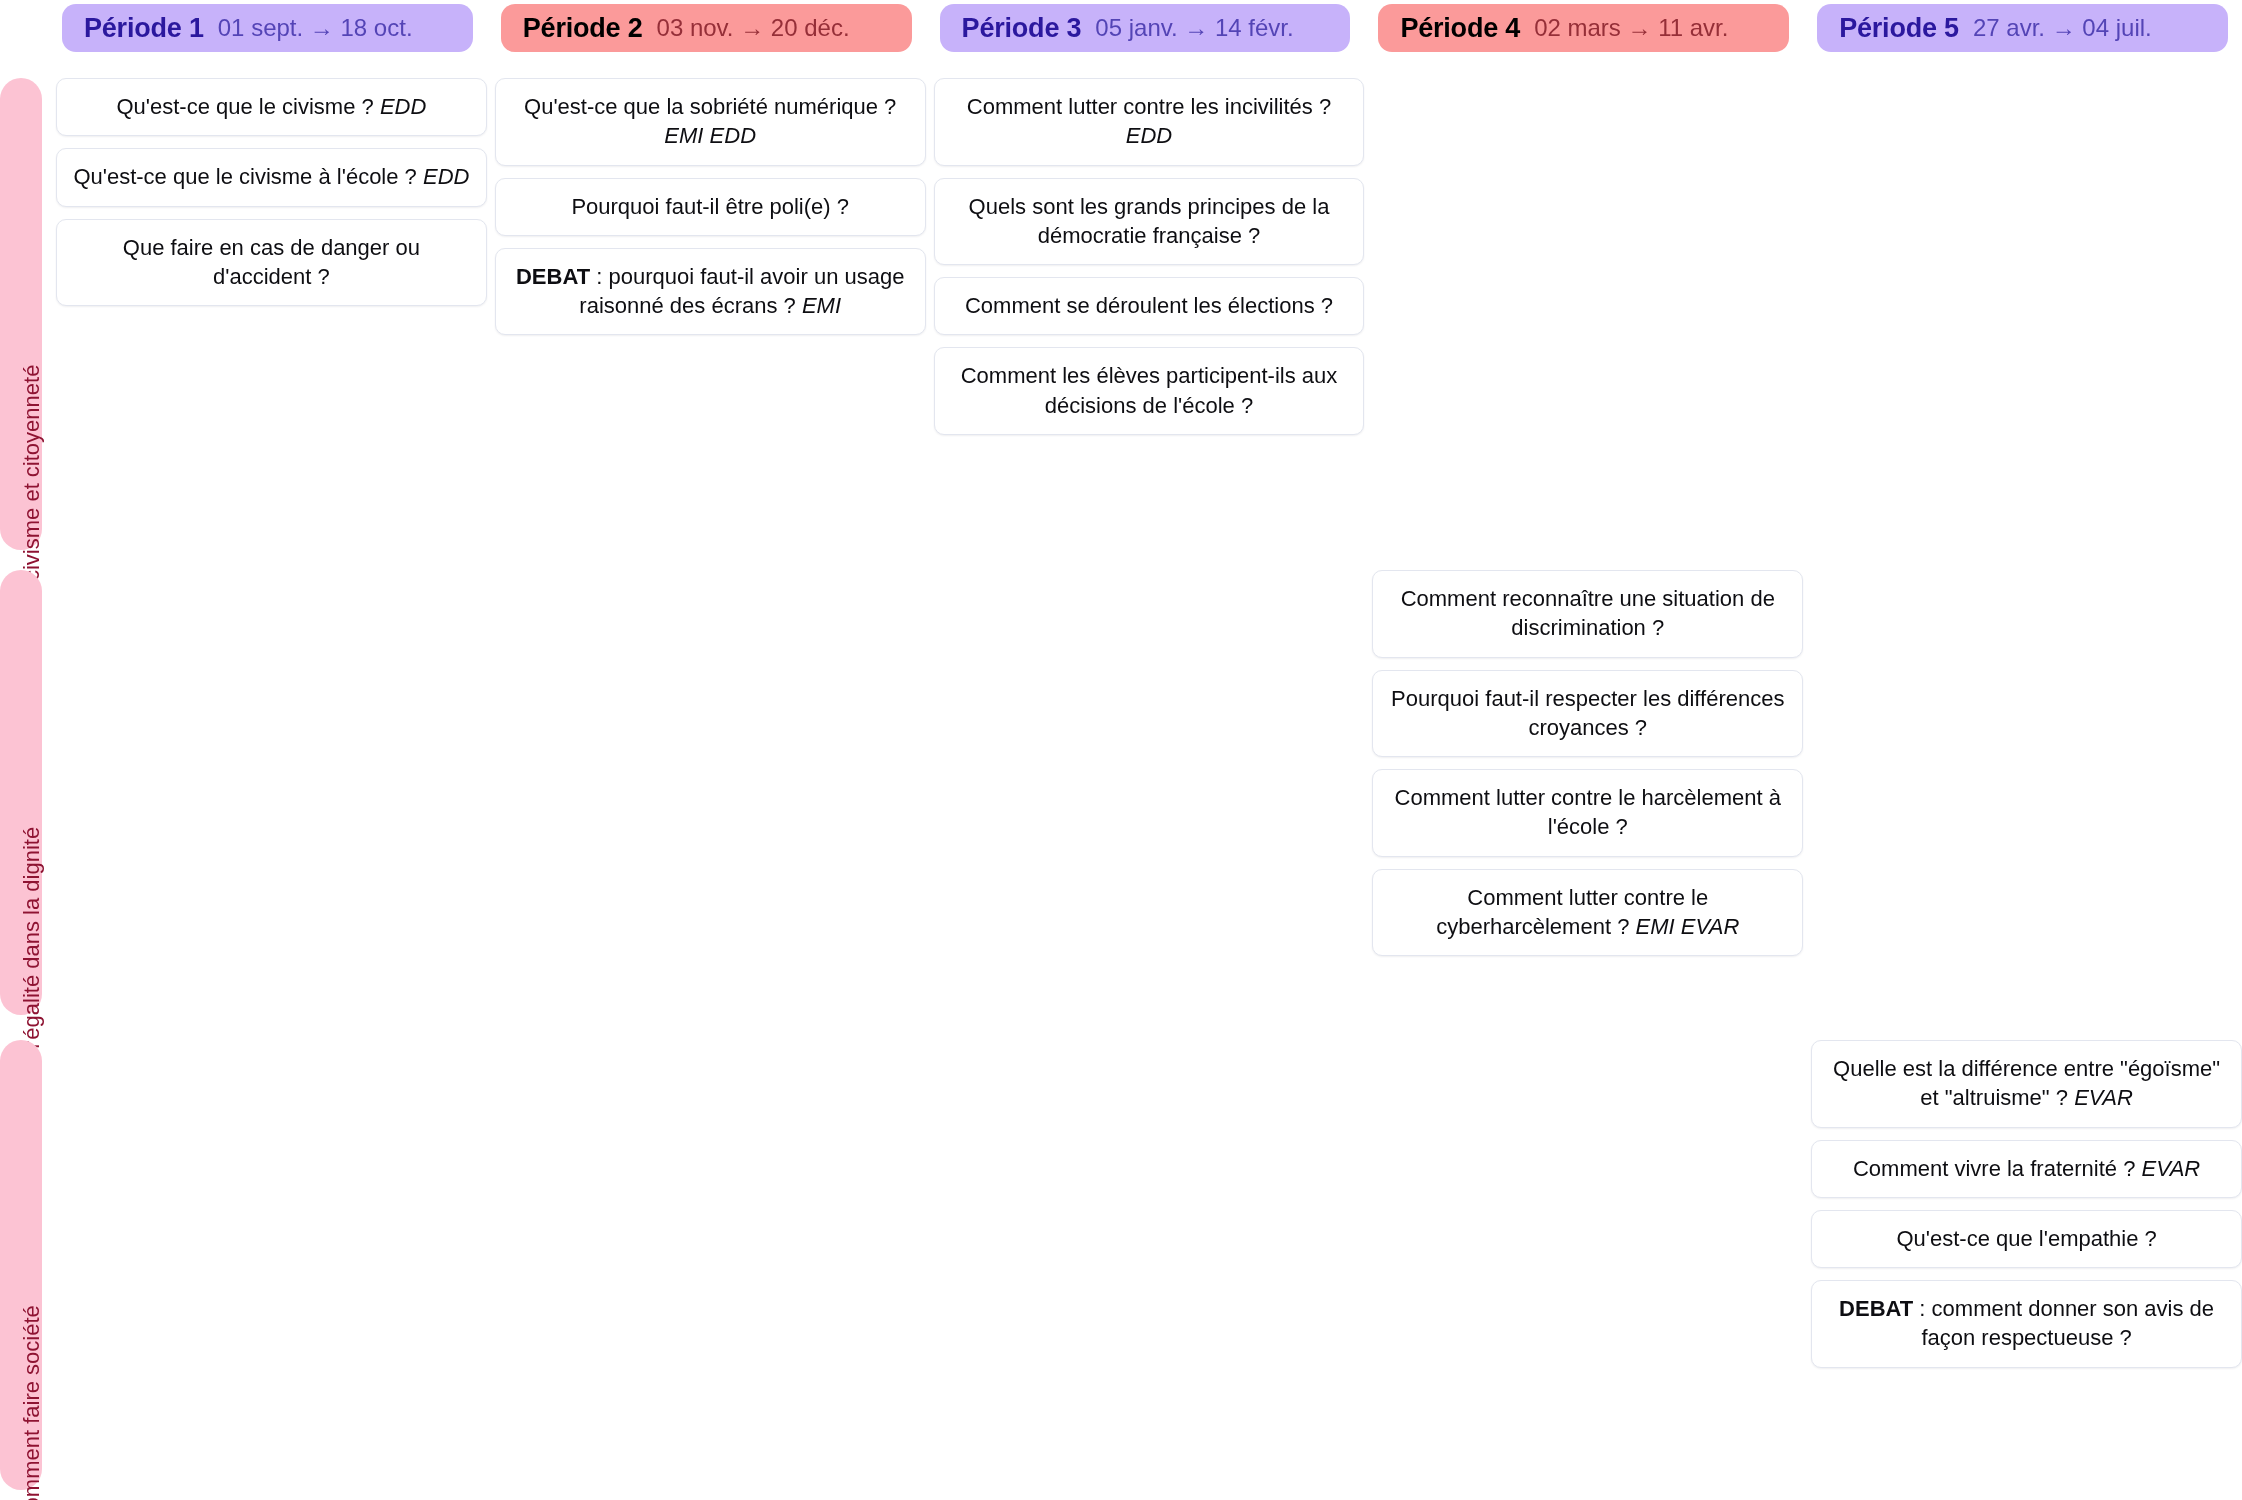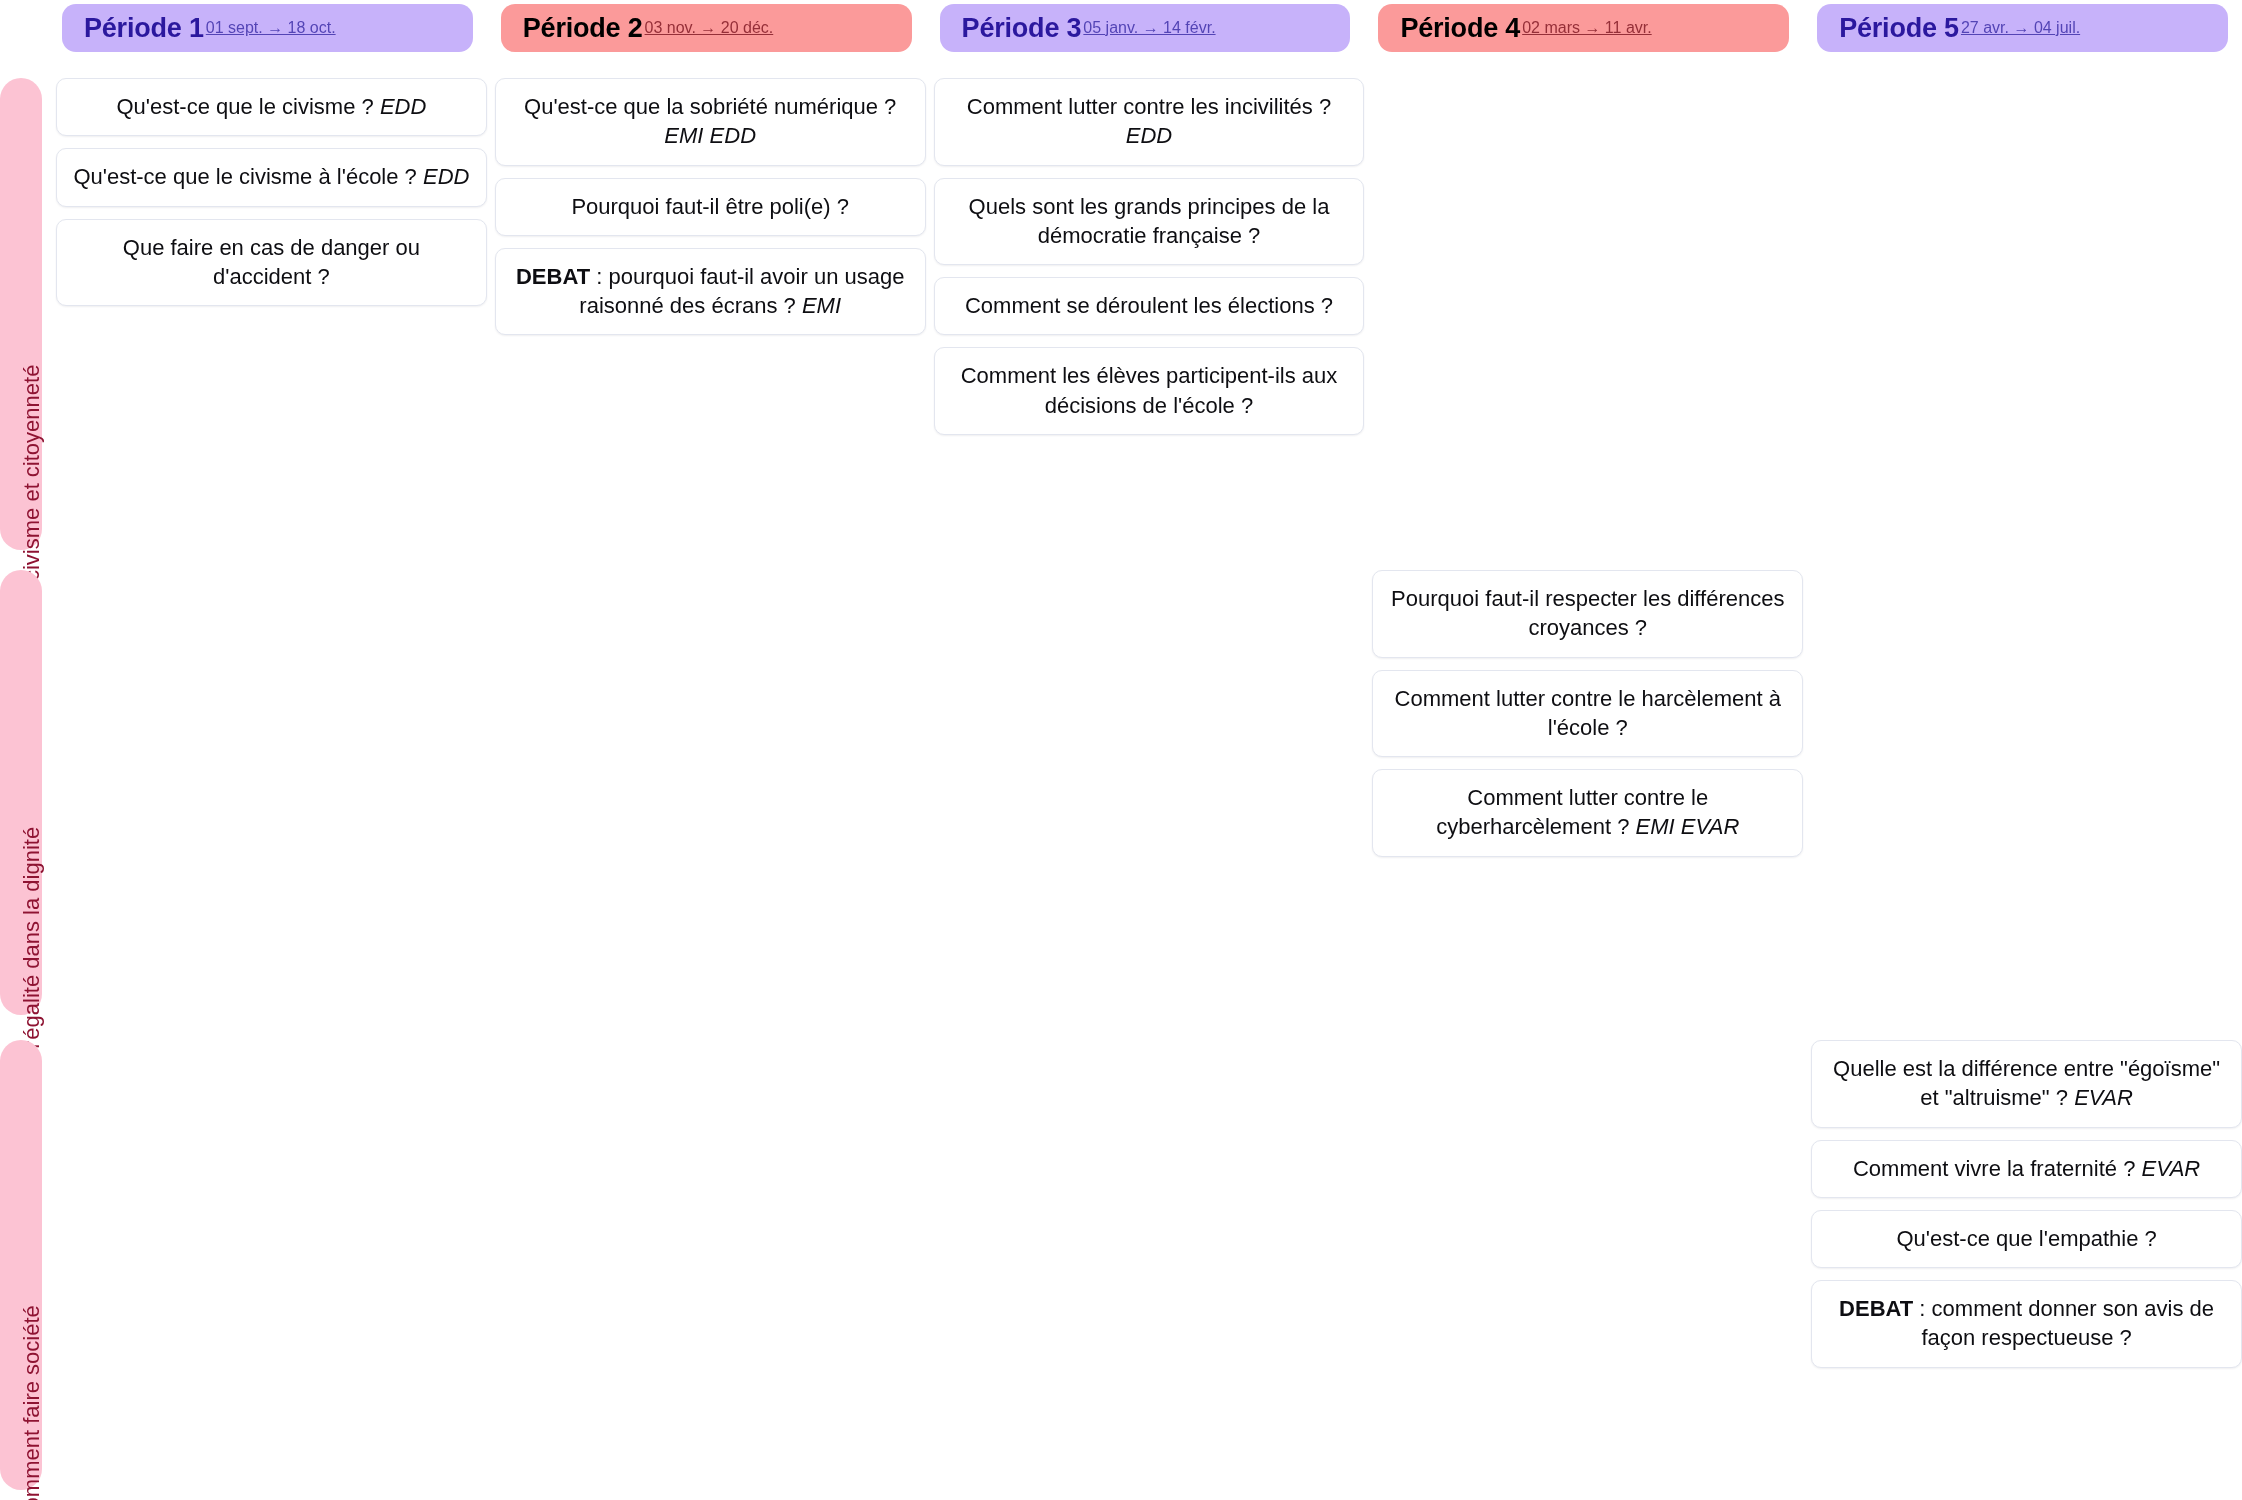--- a/index.html
+++ b/index.html
@@ -39,24 +39,23 @@
     box-sizing: border-box;
     white-space: nowrap;
     overflow: hidden;
   }
   .period-head .p-title {
     font-weight: 700;
     font-size: 27px;
     letter-spacing: -0.2px;
   }
   .period-head .p-dates {
-    font-size: 16px;
-    margin-left: 2px;
+    font-size: 24px;
+    margin-left: 14px;
     opacity: .92;
-    text-decoration: underline;
   }
   .period-head.violet { background: #c7b2fa; }
   .period-head.violet .p-title { color: #2b189e; }
   .period-head.violet .p-dates { color: #4a3bb0; }
   .period-head.salmon { background: #fb9a9a; }
   .period-head.salmon .p-title { color: #000000; }
   .period-head.salmon .p-dates { color: #8d2630; }
 
   
   #body-area {
@@ -201,20 +200,21 @@
             <div class="card"><span>Comment se déroulent les élections ?</span></div>
             <div class="card"><span>Comment les élèves participent-ils aux décisions de l'école ?</span></div>
           </div>
         <div class="band" style="top:500px;"></div>
         <div class="band" style="top:970px;"></div>
       </div>
 
       <div class="cell">
         <div class="band" style="top:8px;"></div>
         <div class="band" style="top:500px;">
+            <div class="card"><span>Comment reconnaître une situation de discrimination ?</span></div>
             <div class="card"><span>Pourquoi faut-il respecter les différences croyances ?</span></div>
             <div class="card"><span>Comment lutter contre le harcèlement à l'école ?</span></div>
             <div class="card"><span>Comment lutter contre le cyberharcèlement ?</span><em> EMI EVAR</em></div>
           </div>
         <div class="band" style="top:970px;"></div>
       </div>
 
       <div class="cell">
         <div class="band" style="top:8px;"></div>
         <div class="band" style="top:500px;"></div>

